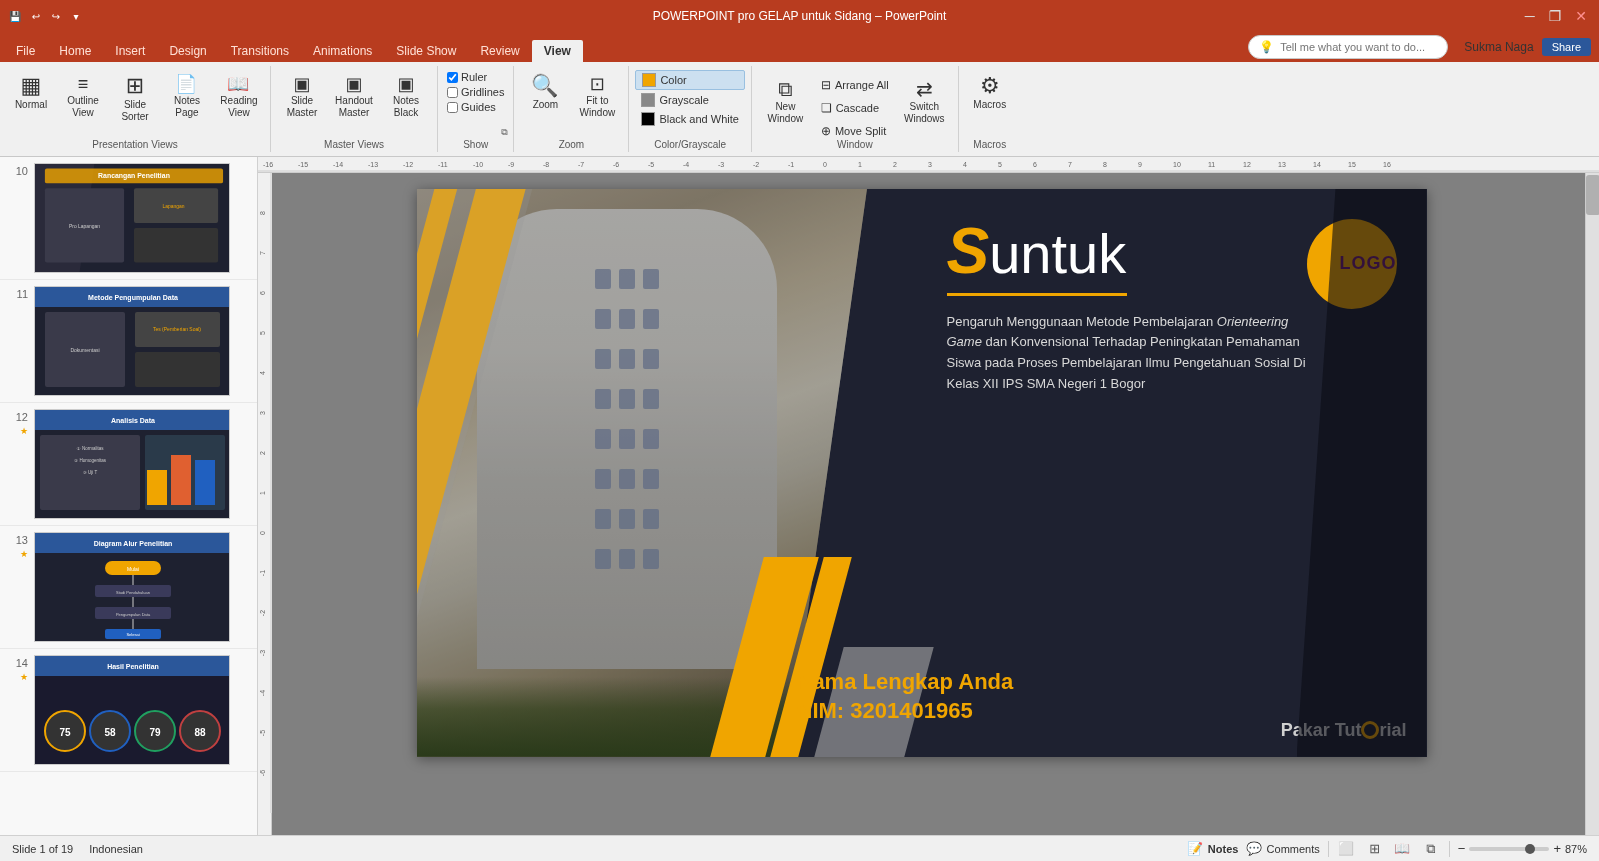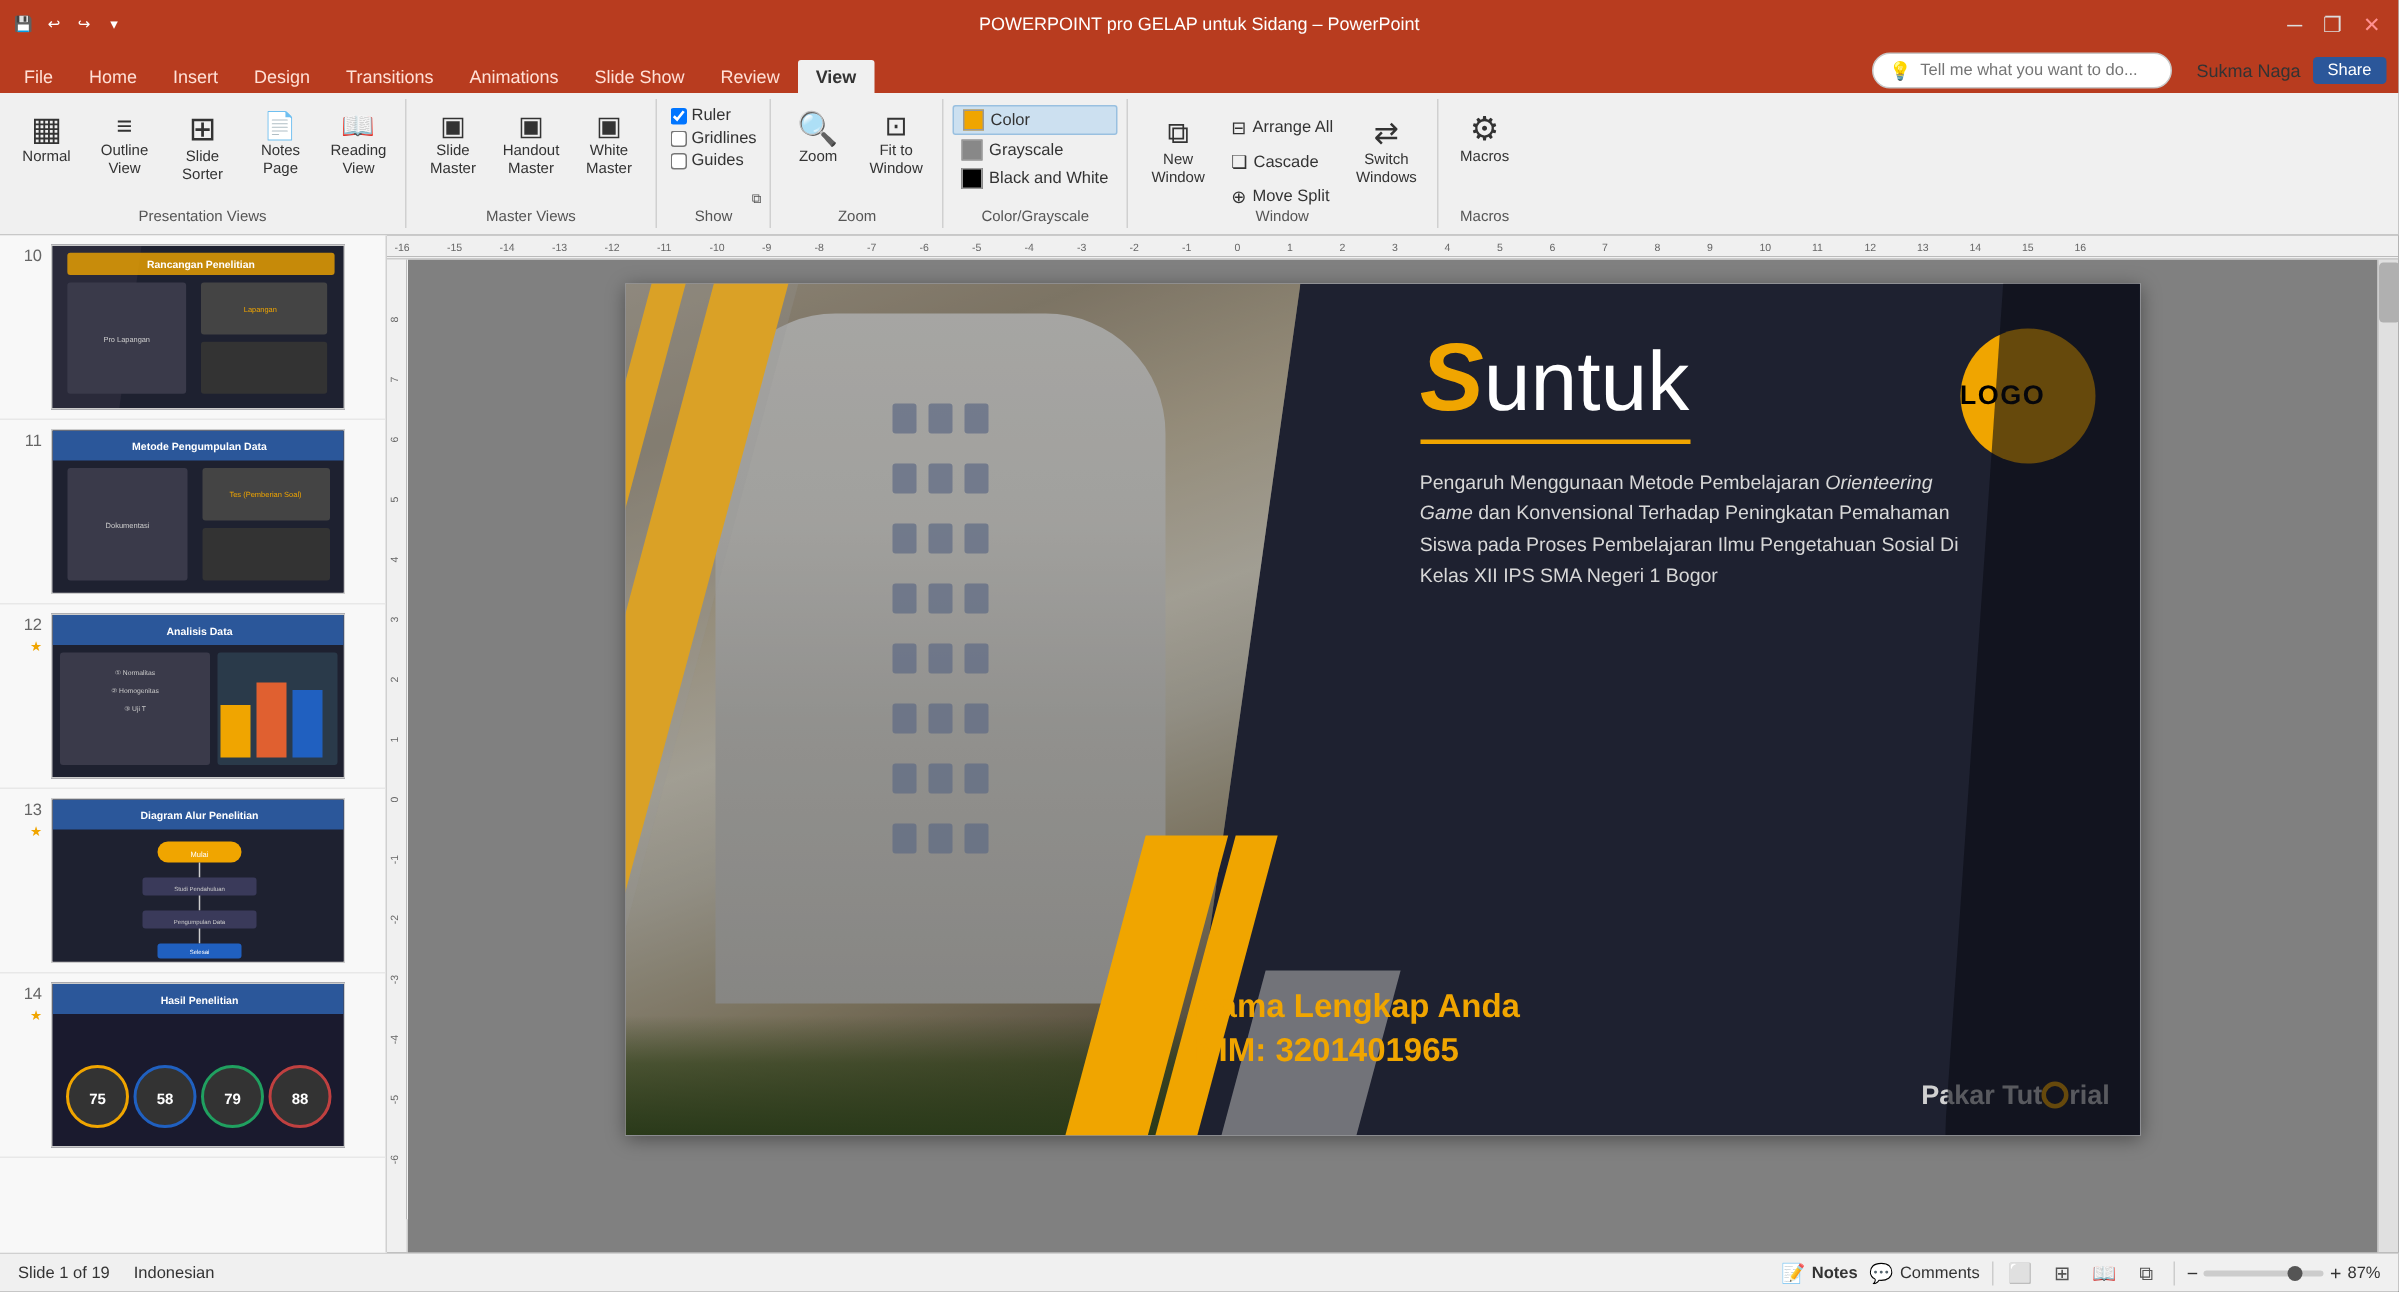--- a/index.html
+++ b/index.html
@@ -326,24 +326,24 @@
     .logo-circle {
       position: absolute;
       top: 10px;
       right: 10px;
       width: 90px;
       height: 90px;
       background: #f0a500;
       border-radius: 50%;
       display: flex;
       align-items: center;
-      justify-content: flex-start;
+      justify-content: flex-end;
       font-size: 18px;
       font-weight: bold;
-      color: #000000;
+      color: #701a75;
       letter-spacing: 1px;
     }
 
     
     .skripsi-title {
       font-size: 56px;
       font-weight: 300;
       color: white;
       line-height: 1;
       margin-top: 10px;
@@ -362,21 +362,21 @@
     }
     .subtitle-text {
       font-size: 13px;
       color: #d8d8d8;
       line-height: 1.6;
       max-width: 370px;
     }
     .subtitle-text em { font-style: italic; }
     .name-nim {
       position: absolute;
-      bottom: 42px;
+      bottom: 31px;
       left: 380px;
       right: 20px;
       margin-top: 24px;
     }
     .name-text {
       font-size: 22px;
       font-weight: bold;
       color: #f0a500;
       line-height: 1.3;
     }
@@ -575,21 +575,21 @@
       <div class="ribbon-btn-large">
         <span class="icon" style="font-size:18px;">▣</span>
         <span class="lbl">Slide Master</span>
       </div>
       <div class="ribbon-btn-large">
         <span class="icon" style="font-size:18px;">▣</span>
         <span class="lbl">Handout Master</span>
       </div>
       <div class="ribbon-btn-large">
         <span class="icon" style="font-size:18px;">▣</span>
-        <span class="lbl">White Master</span>
+        <span class="lbl">Notes Black</span>
       </div>
     </div>
     <span class="ribbon-group-label">Master Views</span>
   </div>
 
   <div class="ribbon-group">
     <div class="ribbon-btn-stack" style="padding-bottom:18px;">
       <label class="checkbox-item">
         <input type="checkbox" checked="" style=""> 
           <span>Ruler</span>

